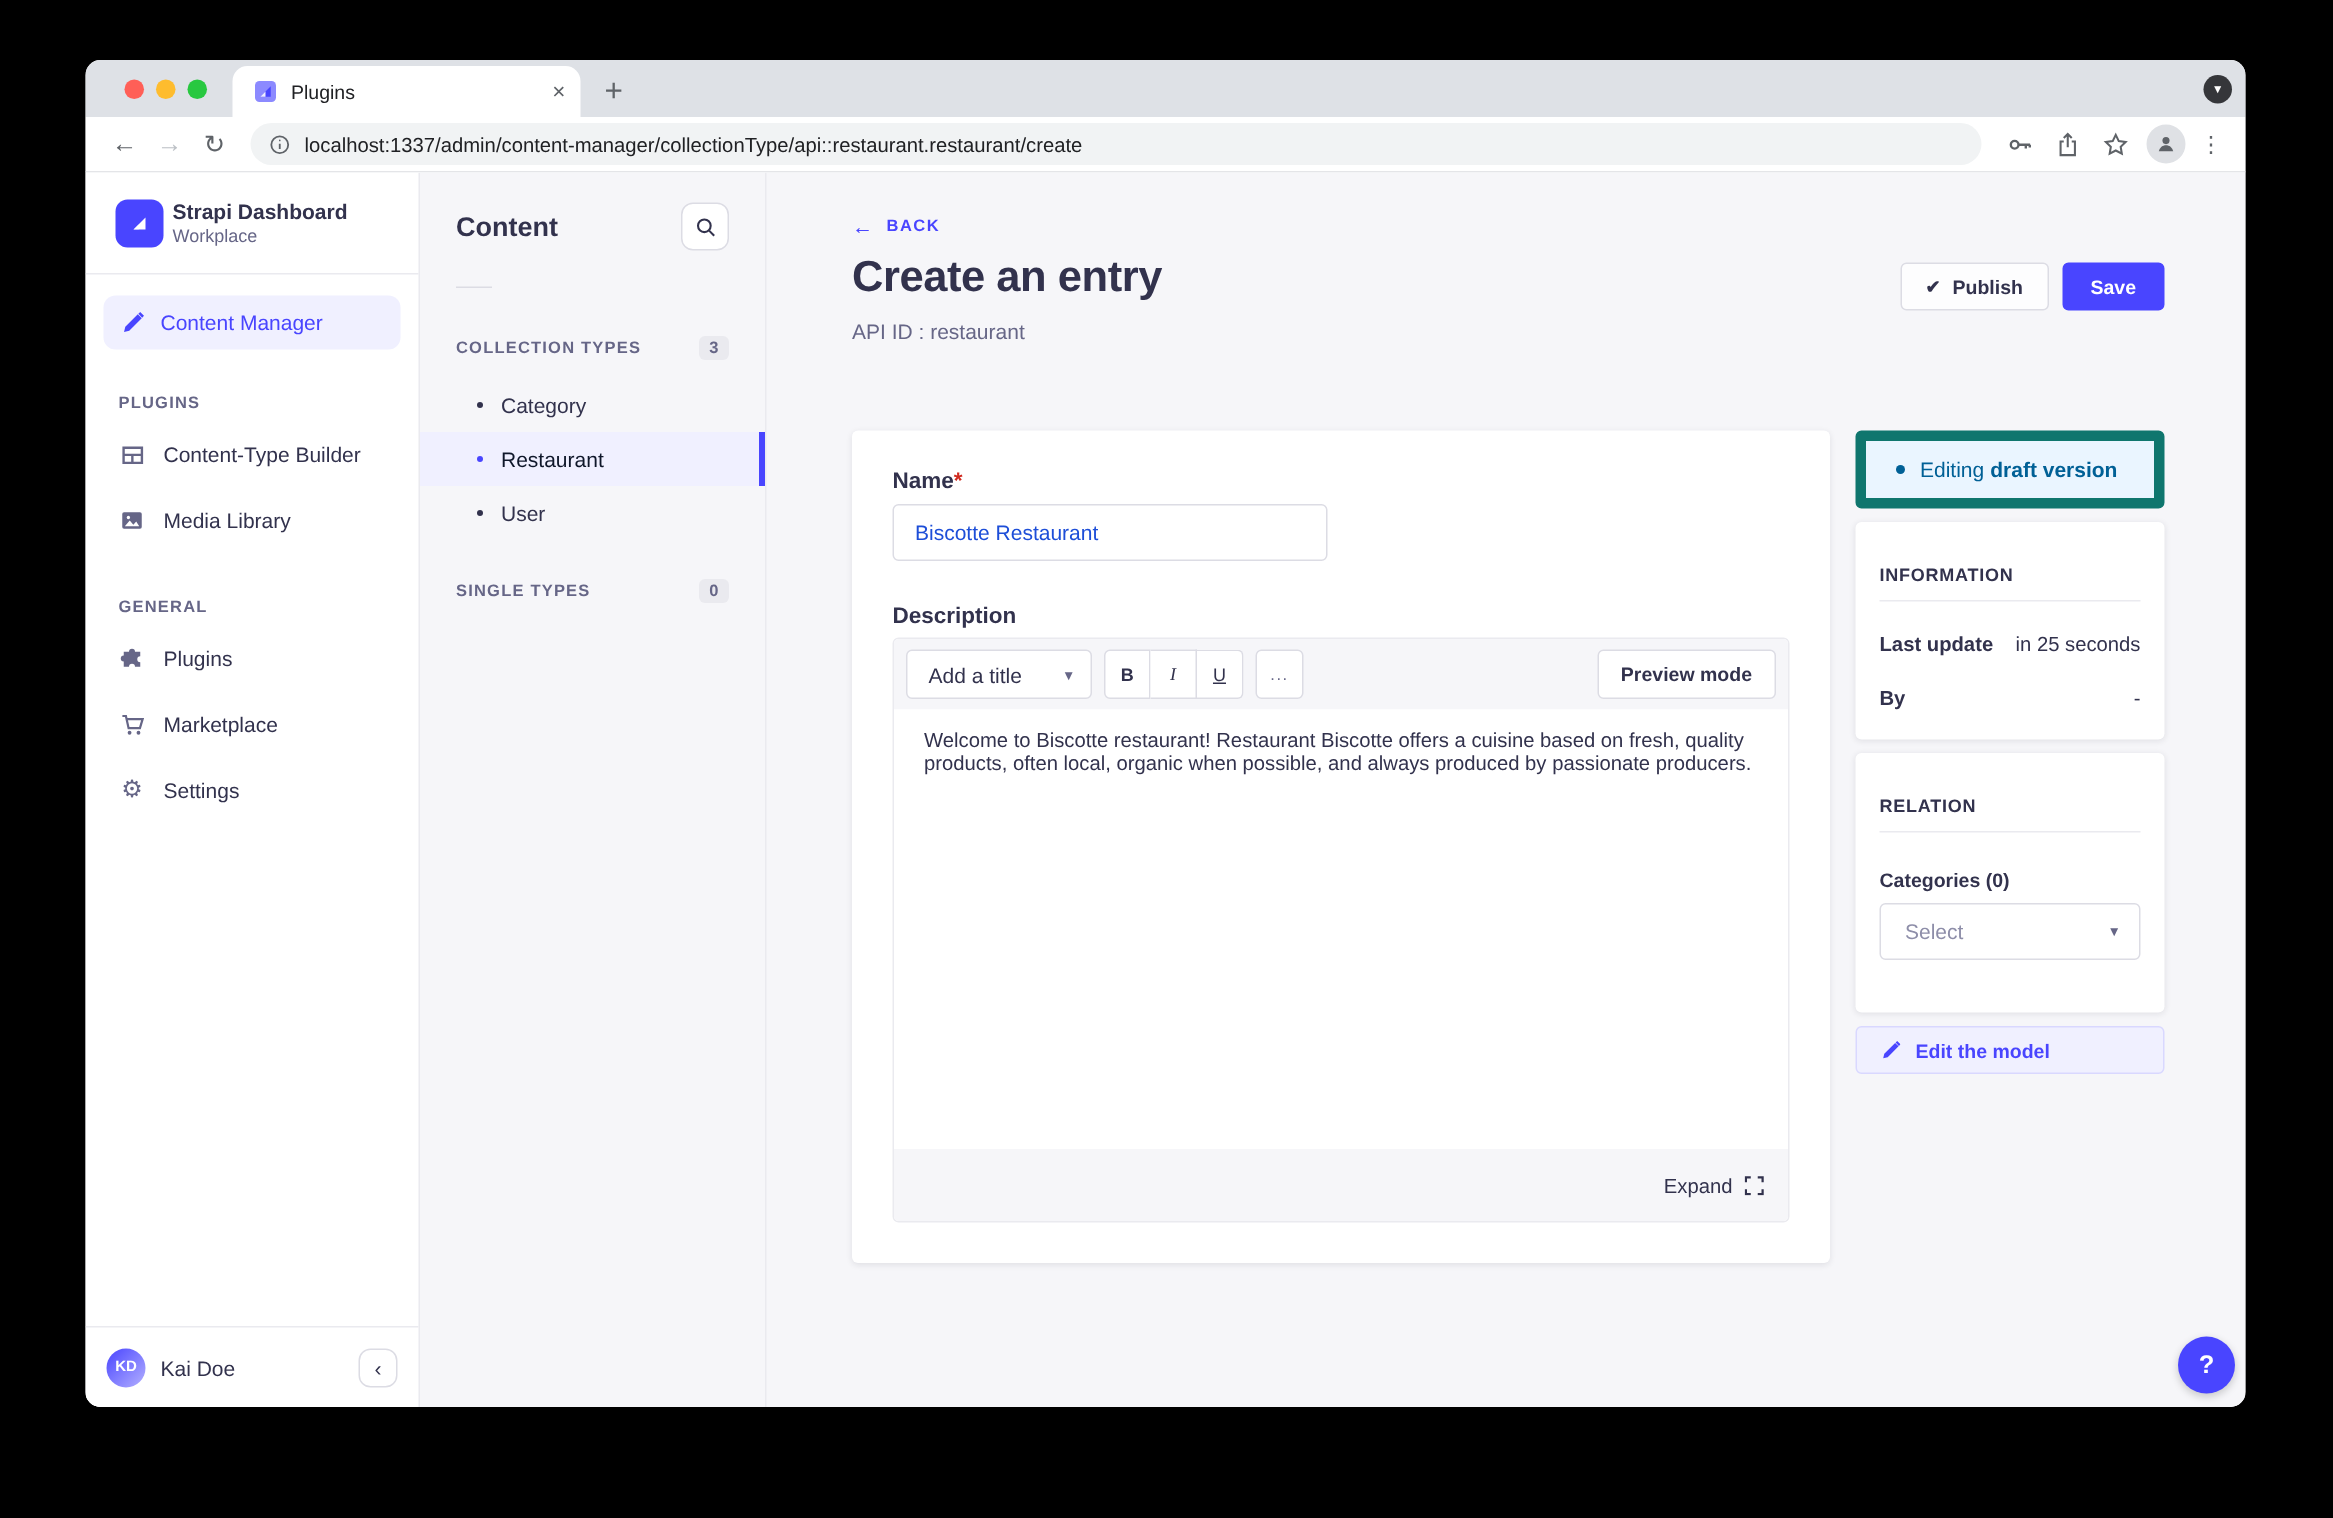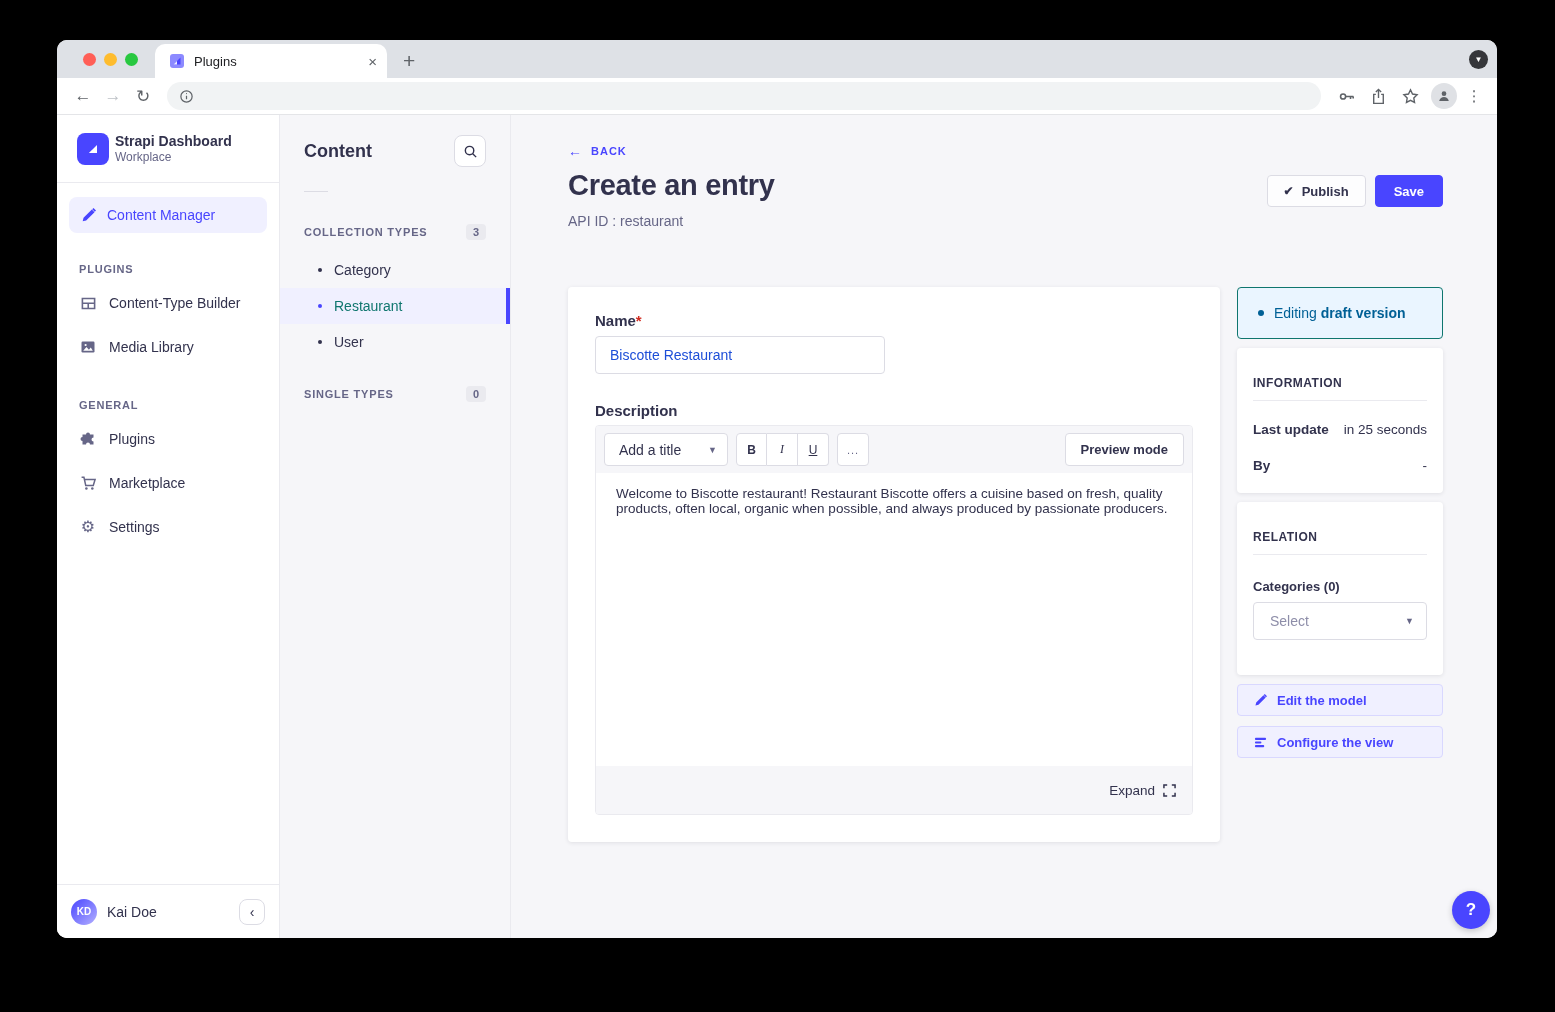--- a/index.html
+++ b/index.html
@@ -56,21 +56,21 @@
   .panel-head { display:flex; justify-content:space-between; align-items:center; }
   .panel-title { font-size:18px; font-weight:700; color:#32324d; }
   .search-btn { width:32px; height:32px; background:#fff; border:1px solid #dcdce4; border-radius:8px; display:flex; align-items:center; justify-content:center; color:#32324d; }
   .panel-divider { width:24px; height:1px; background:#dcdce4; margin:24px 0 0; }
   .group-head { display:flex; justify-content:space-between; align-items:center; margin-top:32px; }
   .group-label { font-size:11px; font-weight:700; letter-spacing:.8px; color:#666687; }
   .count-badge { background:#eaeaef; border-radius:4px; font-size:11px; font-weight:600; color:#666687; padding:2px 7px; }
   .type-list { margin:12px -24px 0; }
   .type-item { height:36px; display:flex; align-items:center; gap:12px; padding:0 0 0 38px; font-size:14px; color:#32324d; position:relative; }
   .type-item .bullet { width:4px; height:4px; border-radius:50%; background:#32324d; }
-  .type-item.selected { background:#f0f0ff; color:#0f766e; font-weight:500; }
+  .type-item.selected { background:#f0f0ff; color:#0f172a; font-weight:500; }
   .type-item.selected .bullet { background:#4945ff; }
   .type-item.selected::after { content:""; position:absolute; right:0; top:0; bottom:0; width:4px; background:#4945ff; }
 
   
   .main { flex:1; padding:28px 54px 0 57px; position:relative; overflow:hidden; }
   .back-row { display:flex; align-items:center; gap:8px; color:#4945ff; font-size:11px; font-weight:700; letter-spacing:1px; }
   .back-arrow { font-size:14px; font-weight:400; }
   .title-row { display:flex; justify-content:space-between; align-items:flex-start; margin-top:10px; }
   .page-title { font-size:29px; font-weight:700; color:#32324d; letter-spacing:-.3px; }
   .hdr-btns { display:flex; gap:9px; margin-top:6px; }
@@ -99,21 +99,21 @@
   .fmt-i { font-style:italic; font-family:"Liberation Serif",serif; }
   .fmt-u { text-decoration:underline; }
   .more-btn { width:32px; height:33px; background:#fff; border:1px solid #dcdce4; border-radius:4px; display:flex; align-items:center; justify-content:center; color:#666687; font-size:11px; letter-spacing:1px; }
   .preview-btn { margin-left:auto; height:33px; padding:0 15px; background:#fff; border:1px solid #dcdce4; border-radius:4px; display:flex; align-items:center; font-size:13px; font-weight:600; color:#32324d; }
   .editor-body { background:#fff; min-height:293px; padding:13px 20px; font-size:13.5px; line-height:1.12; color:#32324d; max-width:100%; }
   .editor-footer { background:#f6f6f9; height:48px; display:flex; align-items:center; justify-content:flex-end; gap:8px; padding:0 16px; font-size:13.5px; color:#32324d; }
   .expand-ic { display:flex; color:#32324d; }
 
   
   .right-col { width:206px; flex-shrink:0; }
-  .draft-badge { height:52px; background:#eaf5ff; border:1px solid #0f766e; border-radius:4px; display:flex; align-items:center; gap:10px; padding:0 20px; font-size:14px; color:#006096; }
+  .draft-badge { height:52px; background:#eaf5ff; border:7px solid #0f766e; border-radius:4px; display:flex; align-items:center; gap:10px; padding:0 20px; font-size:14px; color:#006096; }
   .draft-dot { width:6px; height:6px; border-radius:50%; background:#006096; flex-shrink:0; }
   .draft-bold { font-weight:700; margin-left:4px; }
   .side-card { margin-top:9px; background:#fff; border-radius:4px; box-shadow:0 1px 4px rgba(33,33,52,.1); padding:28px 16px 20px; }
   .side-card-title { font-size:12px; font-weight:700; letter-spacing:.5px; color:#32324d; }
   .hdivider { height:1px; background:#eaeaef; margin-top:10px; }
   .info-row { display:flex; justify-content:space-between; margin-top:21px; font-size:13.5px; color:#32324d; }
   .info-label { font-weight:700; }
   .rel-card { padding-bottom:35px; }
   .rel-label { margin-top:24px; font-size:13px; font-weight:600; color:#32324d; }
   .select-box { margin-top:8px; height:38px; background:#fff; border:1px solid #dcdce4; border-radius:4px; display:flex; align-items:center; padding:0 12px 0 16px; font-size:14px; color:#8e8ea9; }
@@ -151,20 +151,21 @@
   <div class="toolbar">
     <span class="nav-ic">←</span>
     <span class="nav-ic disabled">→</span>
     <span class="nav-ic">↻</span>
     <div class="urlbar">
       <svg width="15" height="15" viewBox="0 0 16 16" fill="none" stroke="#5f6368" stroke-width="1.3">
           <circle cx="8" cy="8" r="6"></circle>
           <line x1="8" y1="7.2" x2="8" y2="11"></line>
           <circle cx="8" cy="4.9" r=".6" fill="#5f6368" stroke="none"></circle>
         </svg>
+      <span class="url-text">localhost:1337/admin/content-manager/collectionType/api::restaurant.restaurant/create</span>
     </div>
     <span class="tb-icon">
       <svg width="17" height="17" viewBox="0 0 16 16" fill="none" stroke="currentColor" stroke-width="1.5">
           <circle cx="4.8" cy="8" r="2.4"></circle>
           <path d="M7.2 8h7.3M11.8 8v2.4M14.3 8v1.8"></path>
         </svg>
     </span>
     <span class="tb-icon">
       <svg width="17" height="17" viewBox="0 0 16 16" fill="none" stroke="currentColor" stroke-width="1.3">
           <path d="M5.5 6H3.5v8.5h9V6h-2"></path>
@@ -386,29 +387,19 @@
           </div>
 
           <div class="action-btn">
             <span class="ic">
               <svg width="13" height="13" viewBox="0 0 16 16" fill="currentColor">
                   <path d="M11.6 1.6l2.8 2.8-8.9 8.9-3.7.9.9-3.7zM13.3 0l2.7 2.7-1.3 1.3-2.7-2.7z"></path>
                 </svg>
             </span>
             <span>Edit the model</span>
           </div>
-          <div class="action-btn">
-            <span class="ic">
-              <svg width="13" height="13" viewBox="0 0 14 14" fill="currentColor">
-                  <rect x="1" y="2" width="12" height="2.2" rx="1"></rect>
-                  <rect x="1" y="5.9" width="7" height="2.2" rx="1"></rect>
-                  <rect x="1" y="9.8" width="10" height="2.2" rx="1"></rect>
-                </svg>
-            </span>
-            <span>Configure the view</span>
-          </div>
         </div>
       </div>
     </div>
   </div>
 
   <div class="help-fab">?</div>
 </div>
 
 </body></html>

